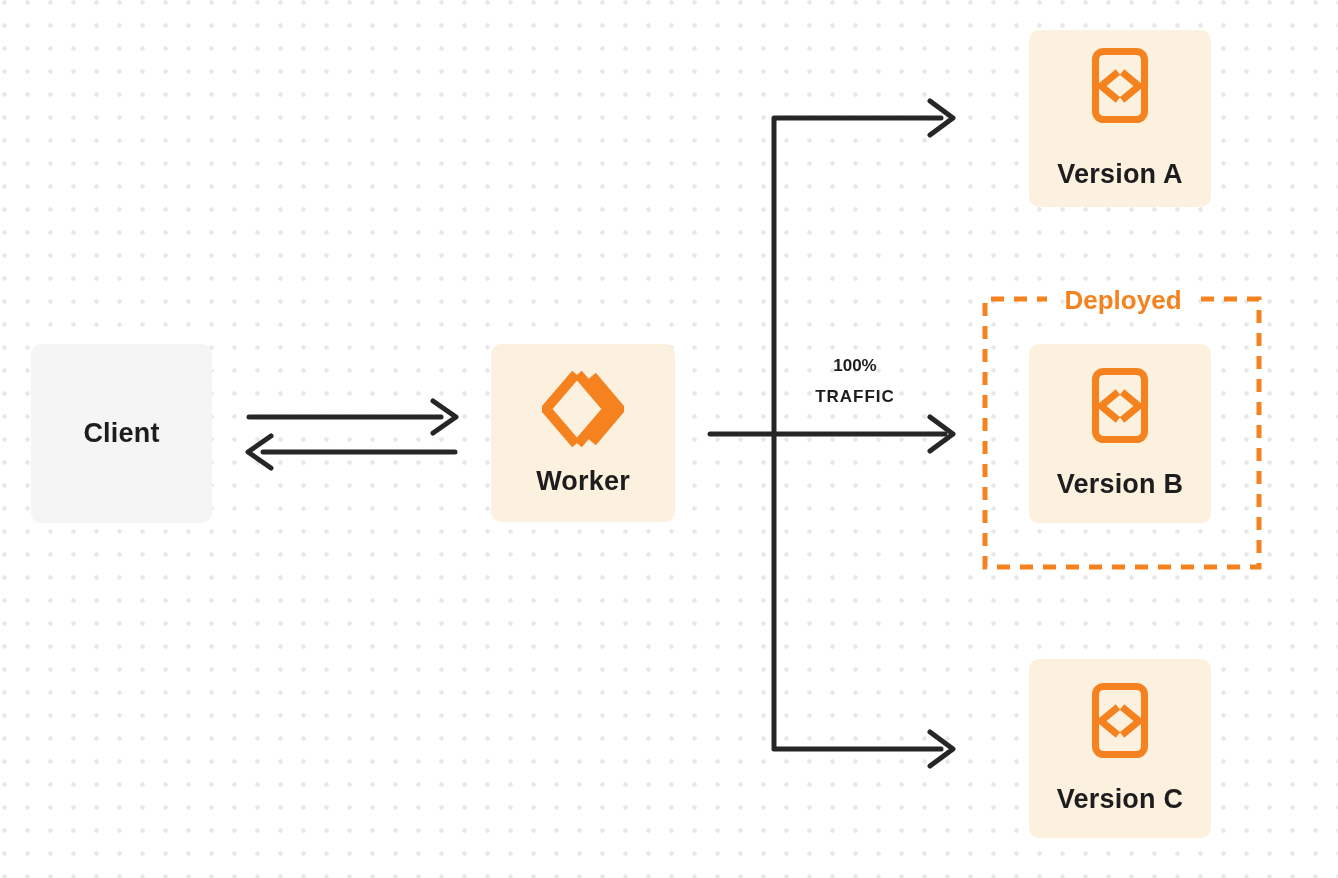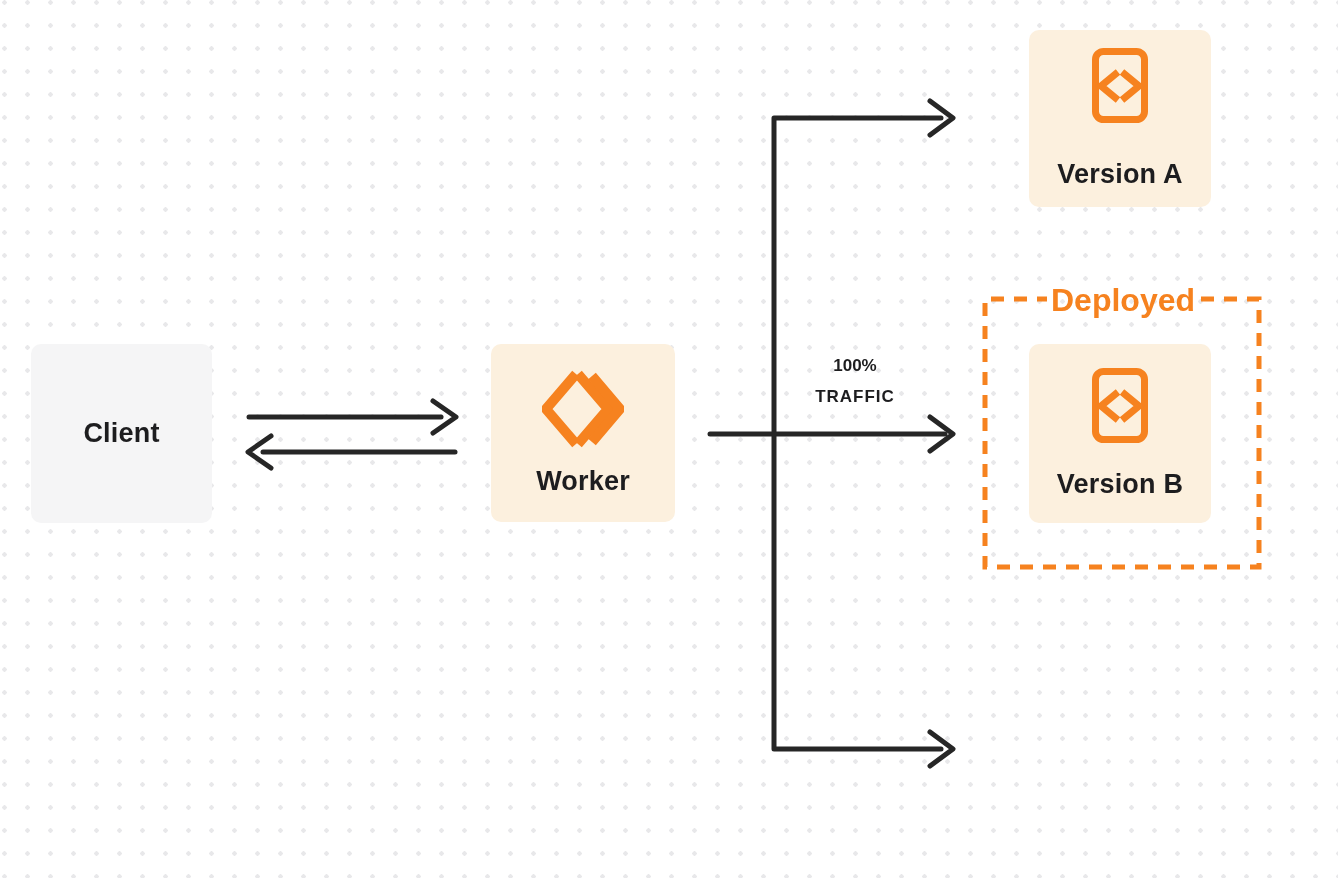--- a/index.html
+++ b/index.html
@@ -42,21 +42,21 @@
   .node .icon svg{display:block;}
   .icon-stroke{fill:none;stroke:var(--accent-orange);stroke-linejoin:miter;}
   #node-client{left:31px;top:344px;width:181px;height:179px;}
   #node-worker{left:491px;top:344px;width:184px;height:178px;gap:16px;}
   #node-version-a{left:1029px;top:30px;width:182px;height:177px;gap:36px;}
   #node-version-b{left:1029px;top:344px;width:182px;height:179px;gap:26px;}
   #node-version-c{left:1029px;top:659px;width:182px;height:179px;gap:26px;}
   .deployed-label{
     position:absolute;left:1123px;top:300px;
     transform:translate(-50%,-50%);
-    font-weight:700;font-size:32px;color:var(--accent-orange);
+    font-weight:700;font-size:26px;color:var(--accent-orange);
     white-space:nowrap;
   }
   .traffic-label{
     position:absolute;left:855px;top:381px;
     transform:translate(-50%,-50%);
     text-align:center;color:var(--text-dark);font-weight:700;font-size:17px;
   }
   .traffic-label .line{display:block;line-height:31px;white-space:nowrap;}
   .traffic-label .line.word{letter-spacing:1px;}
 </style>
@@ -121,20 +121,30 @@
     <span class="icon">
       <svg width="56" height="75" viewBox="0 0 56 75">
         <rect class="icon-stroke" stroke-width="7" x="3.5" y="3.5" width="49" height="68" rx="8"></rect>
         <polyline class="icon-stroke" stroke-width="7" points="26,24 9,38 26,52"></polyline>
         <polyline class="icon-stroke" stroke-width="7" points="30,24 47,38 30,52"></polyline>
       </svg>
     </span>
     <span class="node-label">Version B</span>
   </div>
 
+  <div class="node cream" id="node-version-c">
+    <span class="icon">
+      <svg width="56" height="75" viewBox="0 0 56 75">
+        <rect class="icon-stroke" stroke-width="7" x="3.5" y="3.5" width="49" height="68" rx="8"></rect>
+        <polyline class="icon-stroke" stroke-width="7" points="26,24 9,38 26,52"></polyline>
+        <polyline class="icon-stroke" stroke-width="7" points="30,24 47,38 30,52"></polyline>
+      </svg>
+    </span>
+    <span class="node-label">Version C</span>
+  </div>
 
   <span class="deployed-label">Deployed</span>
 
   <div class="traffic-label">
     <span class="line">100%</span>
     <span class="line word">TRAFFIC</span>
   </div>
 
 </div>
 

